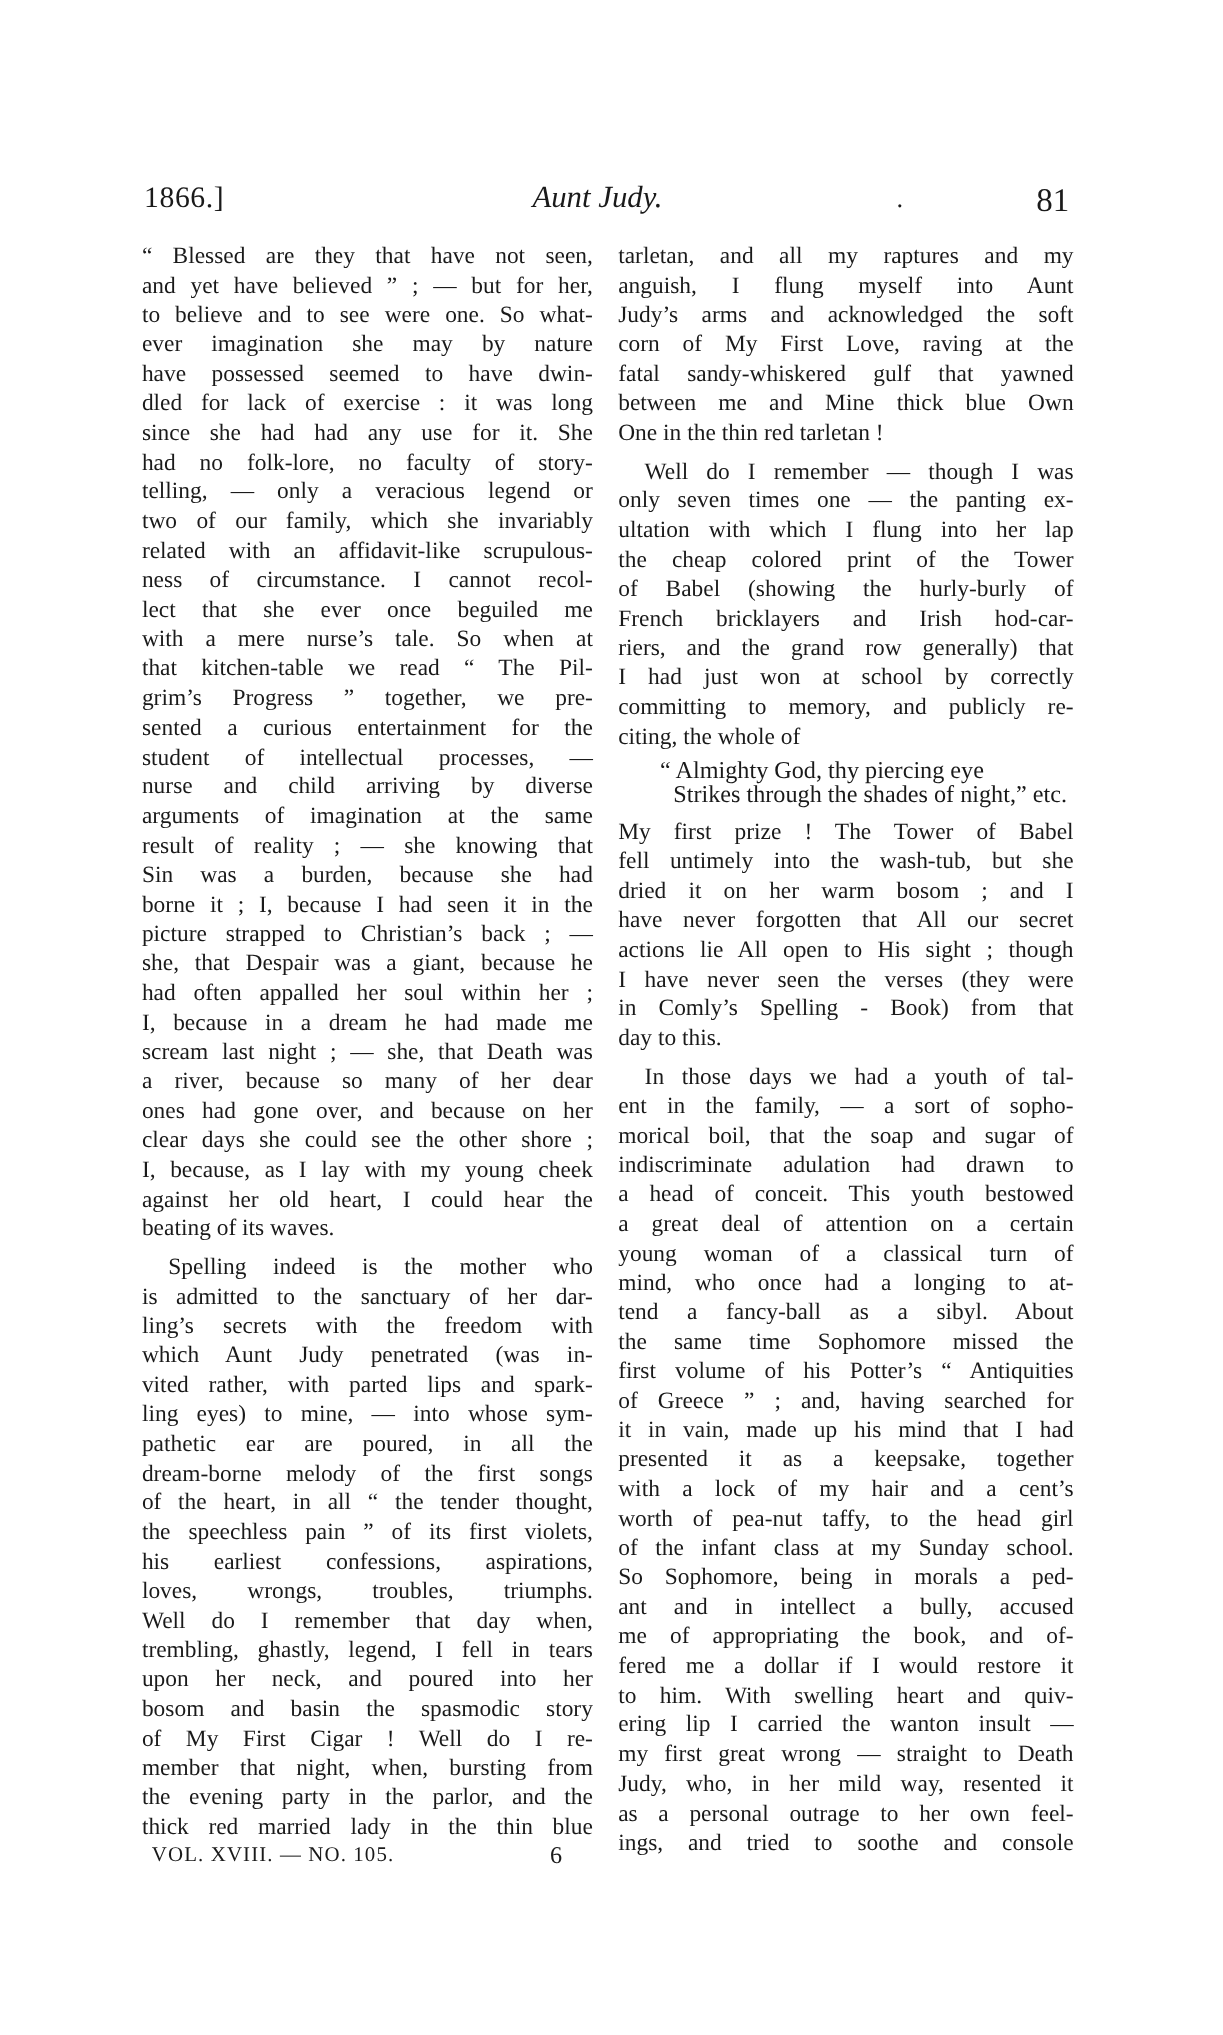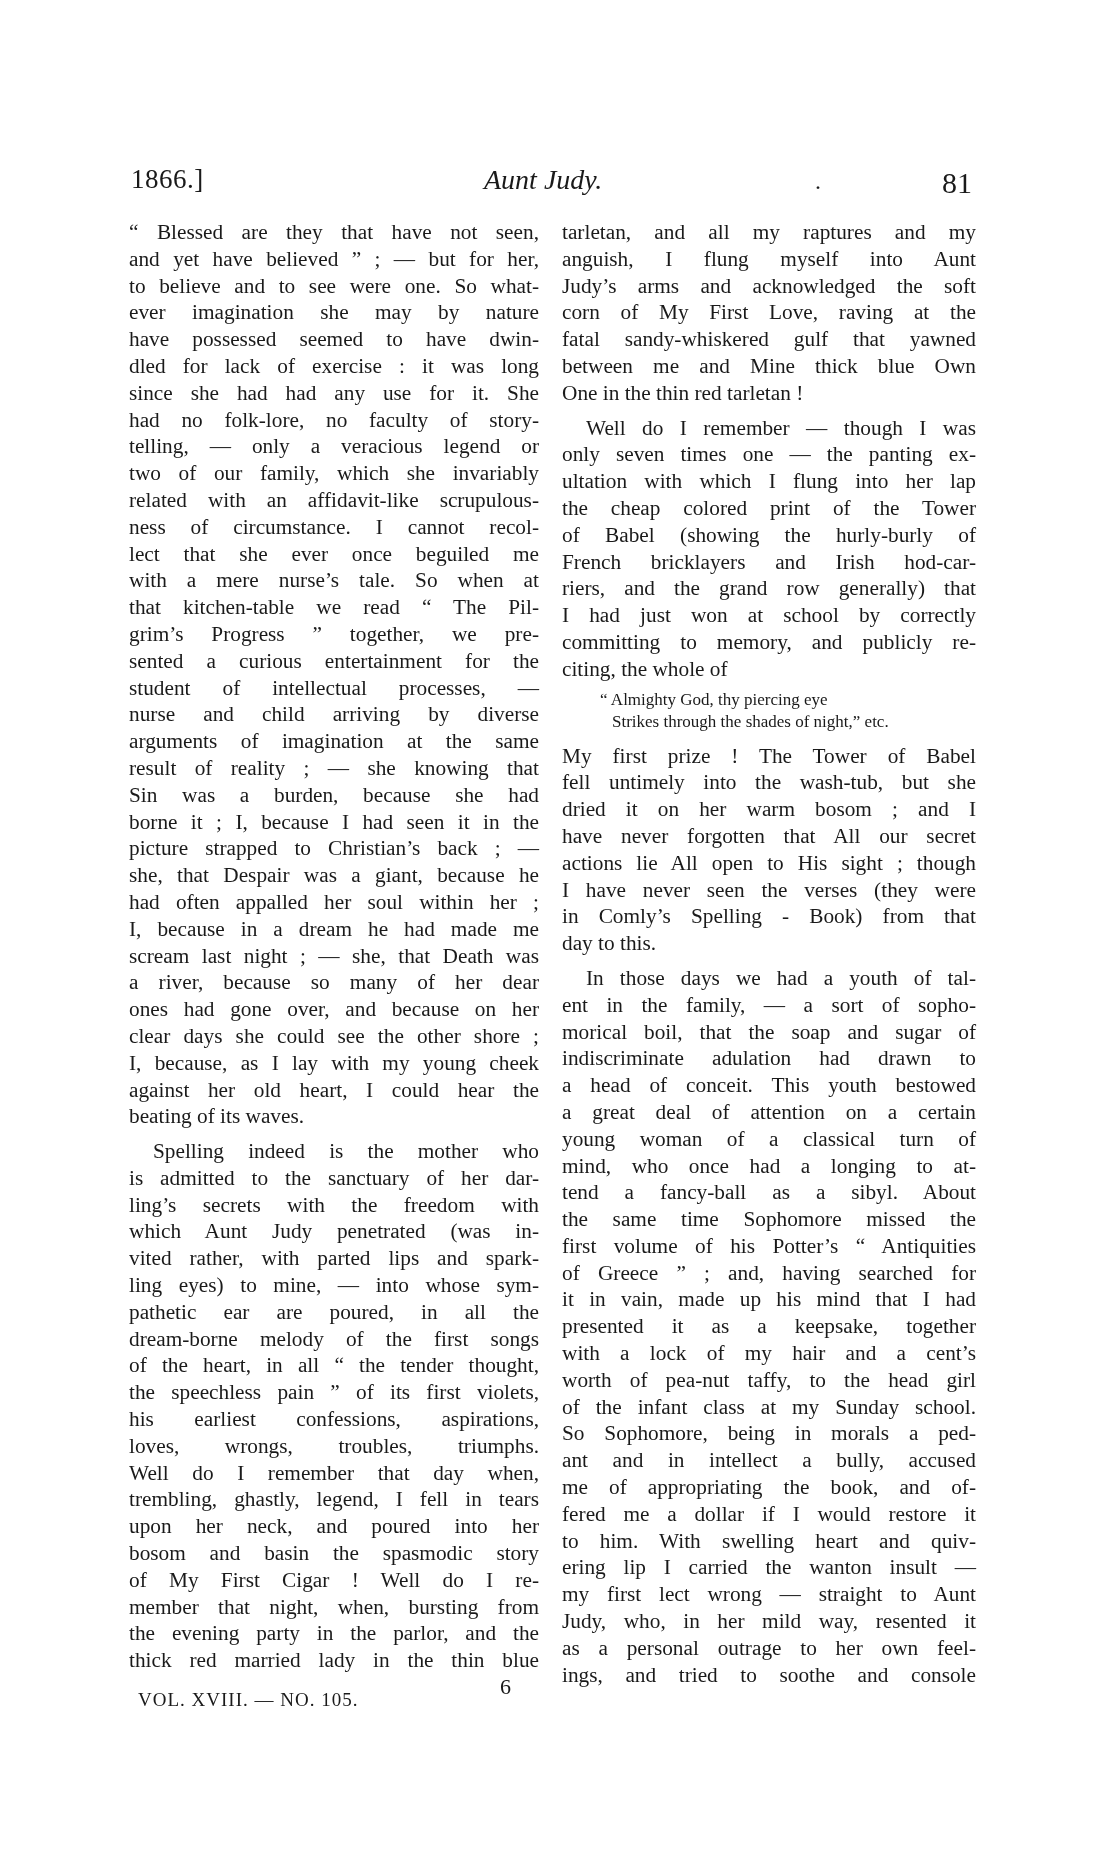--- a/index.html
+++ b/index.html
@@ -25,26 +25,26 @@
   .col-right { left: 562px; width: 414px; }
 
   .line {
     display: block; white-space: nowrap; height: 26.8px;
     text-align-last: justify; text-align: justify;
   }
   .line.last { text-align-last: left; }
   .line.indent { padding-left: 24px; }
   .para-gap { height: 8px; }
 
-  .poem { font-size: 17px; line-height: 22px; padding: 6px 0 10px 38px; }
+  .poem { font-size: 22px; line-height: 22px; padding: 6px 0 10px 38px; }
   .poem .pl { display: block; white-space: nowrap; }
   .poem .pl.second { padding-left: 12px; }
 
   .footer { position: absolute; top: 1676px; left: 0; width: 1112px; height: 30px; }
-  .ft-sig { position: absolute; left: 138px; top: 0; font-size: 19px; font-variant: small-caps; letter-spacing: 1px; margin-top: 13px; }
+  .ft-sig { position: absolute; left: 138px; top: 0; font-size: 19px; font-variant: small-caps; letter-spacing: 1px; }
   .ft-num { position: absolute; left: 500px; top: -2px; font-size: 22px; }
 </style>
 </head>
 <body>
 
 <div class="page">
 
   <div class="running-head">
     <span class="rh-year">1866.]</span>
     <span class="rh-title">Aunt Judy.</span>
@@ -169,21 +169,21 @@
         <span class="line">presented it as a keepsake, together</span>
         <span class="line">with a lock of my hair and a cent’s</span>
         <span class="line">worth of pea-nut taffy, to the head girl</span>
         <span class="line">of the infant class at my Sunday school.</span>
         <span class="line">So Sophomore, being in morals a ped-</span>
         <span class="line">ant and in intellect a bully, accused</span>
         <span class="line">me of appropriating the book, and of-</span>
         <span class="line">fered me a dollar if I would restore it</span>
         <span class="line">to him.  With swelling heart and quiv-</span>
         <span class="line">ering lip I carried the wanton insult —</span>
-        <span class="line">my first lect wrong — straight to Aunt</span>
+        <span class="line">my first great wrong — straight to Death</span>
         <span class="line">Judy, who, in her mild way, resented it</span>
         <span class="line">as a personal outrage to her own feel-</span>
         <span class="line">ings, and tried to soothe and console</span>
       </div>
   </div>
 
   <div class="footer">
     <span class="ft-sig">VOL. XVIII. — NO. 105.</span>
     <span class="ft-num">6</span>
   </div>

